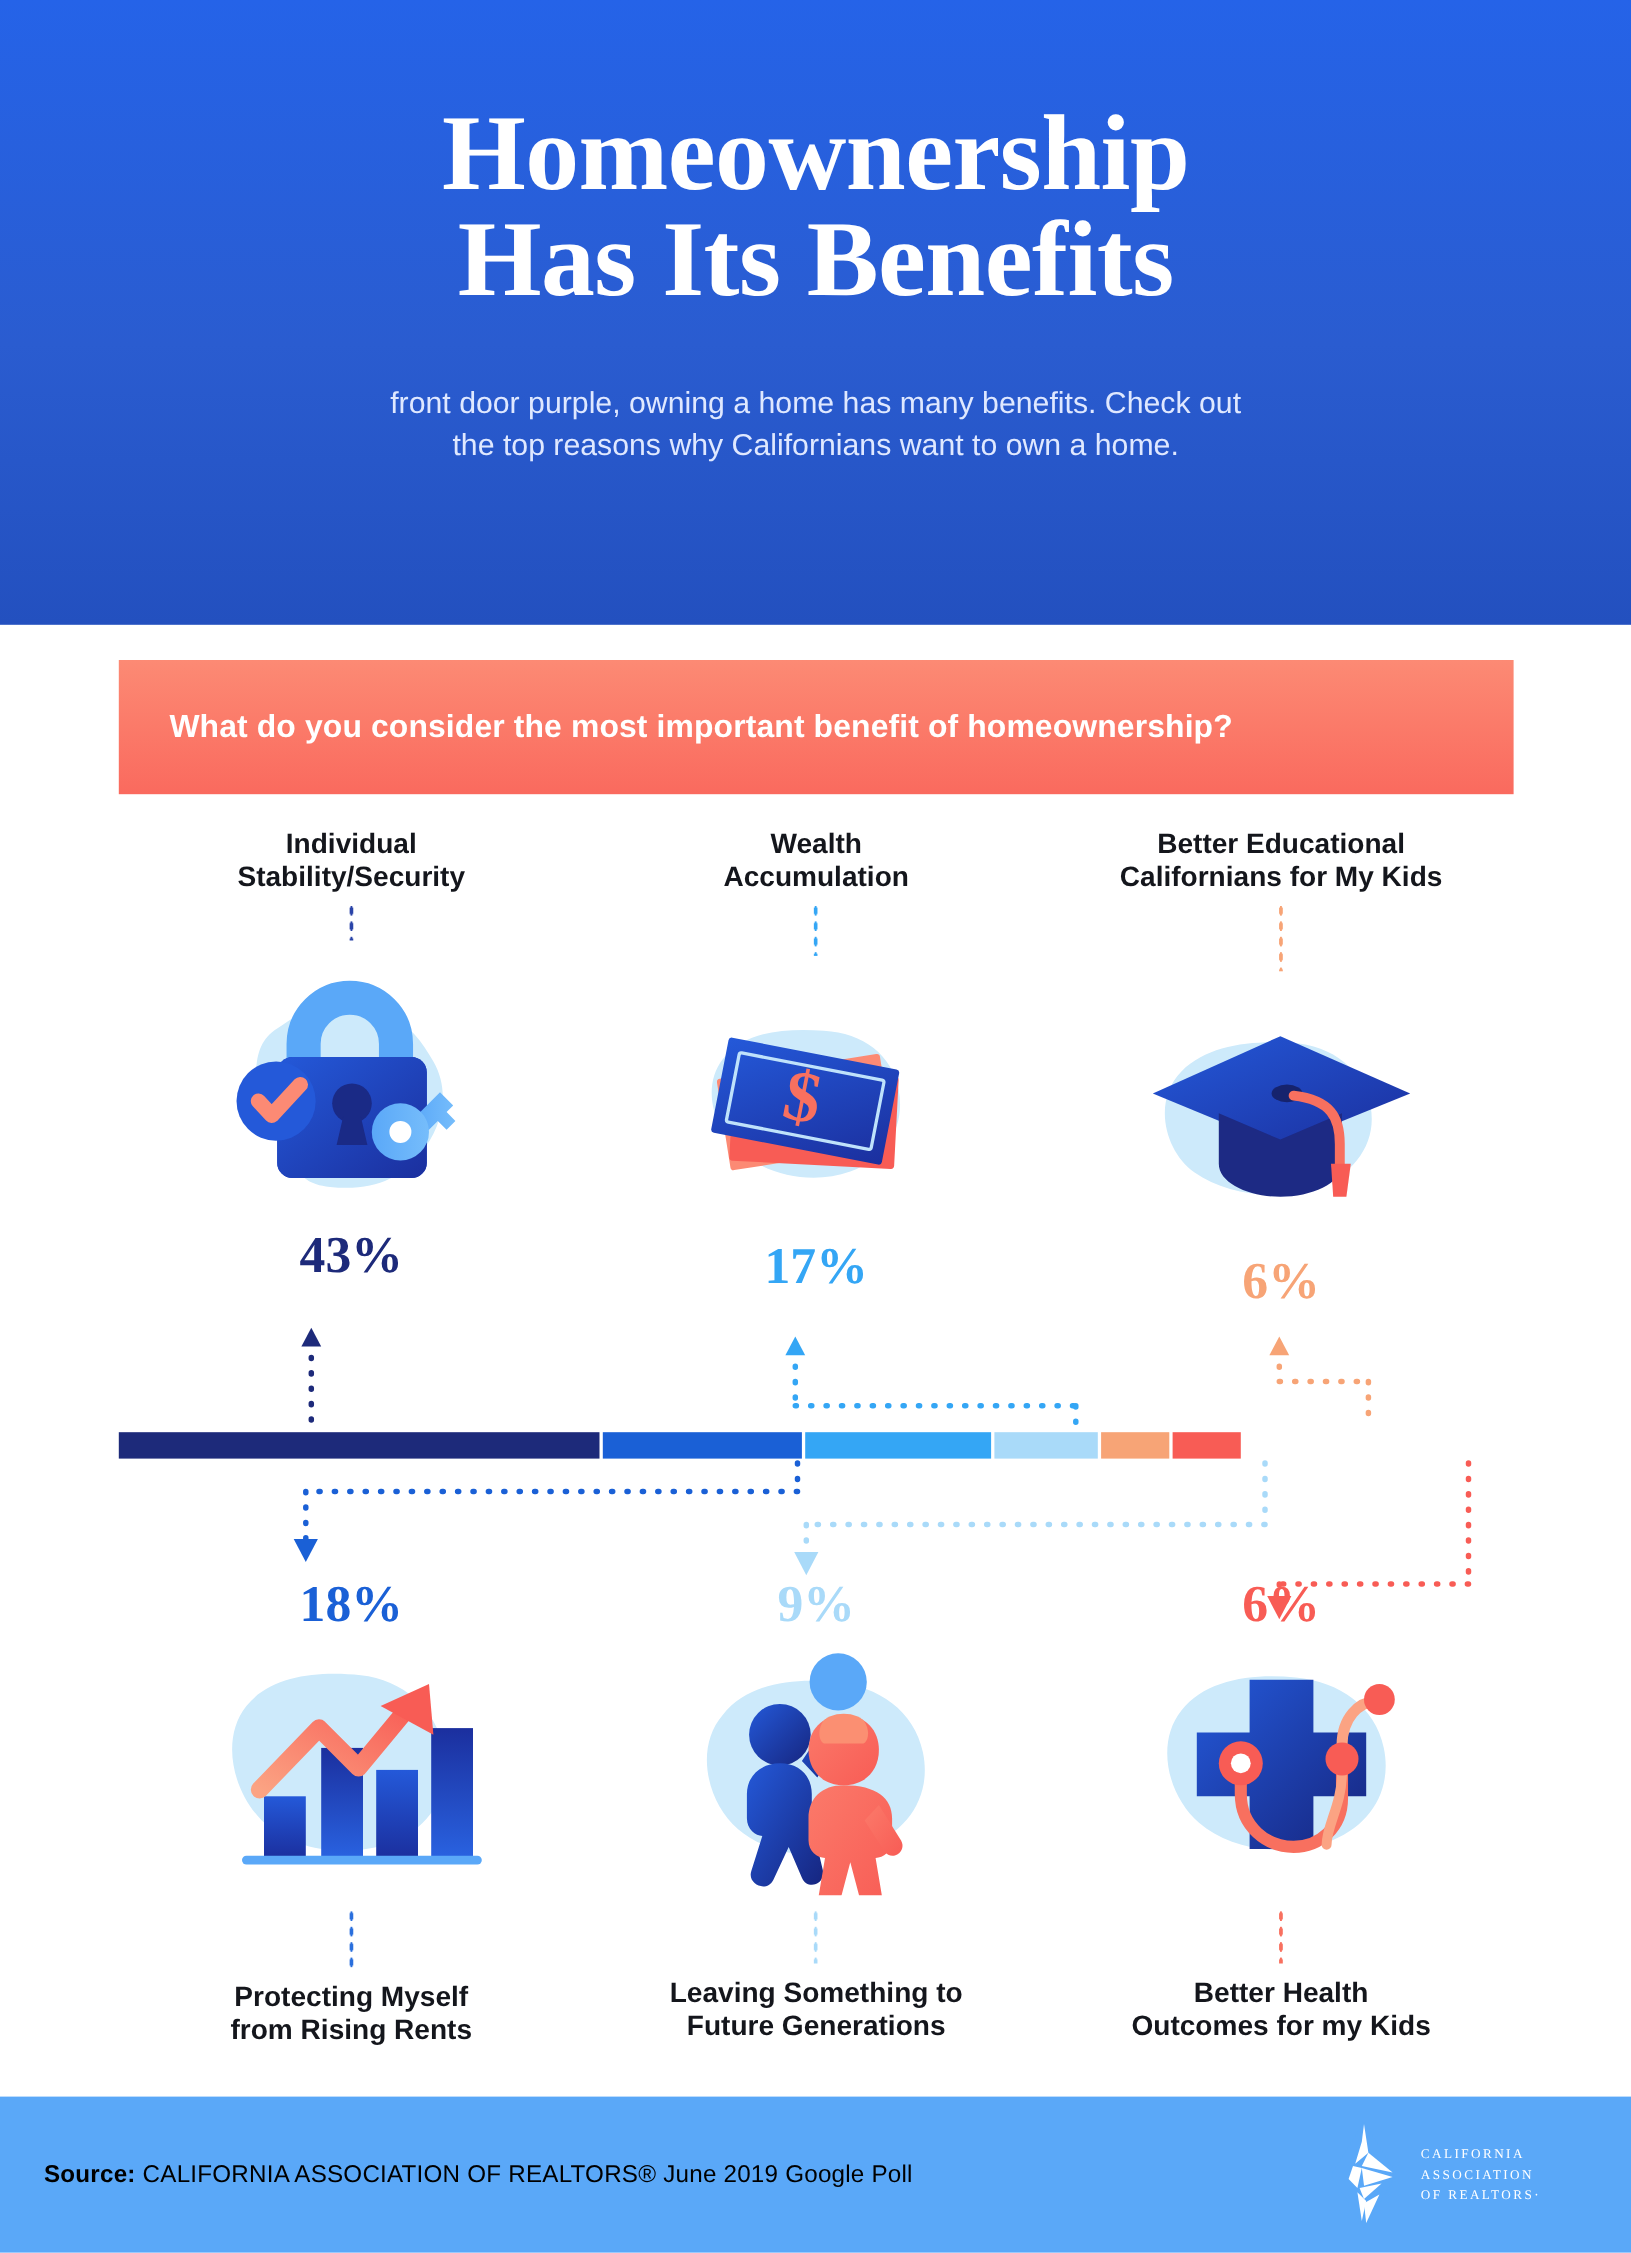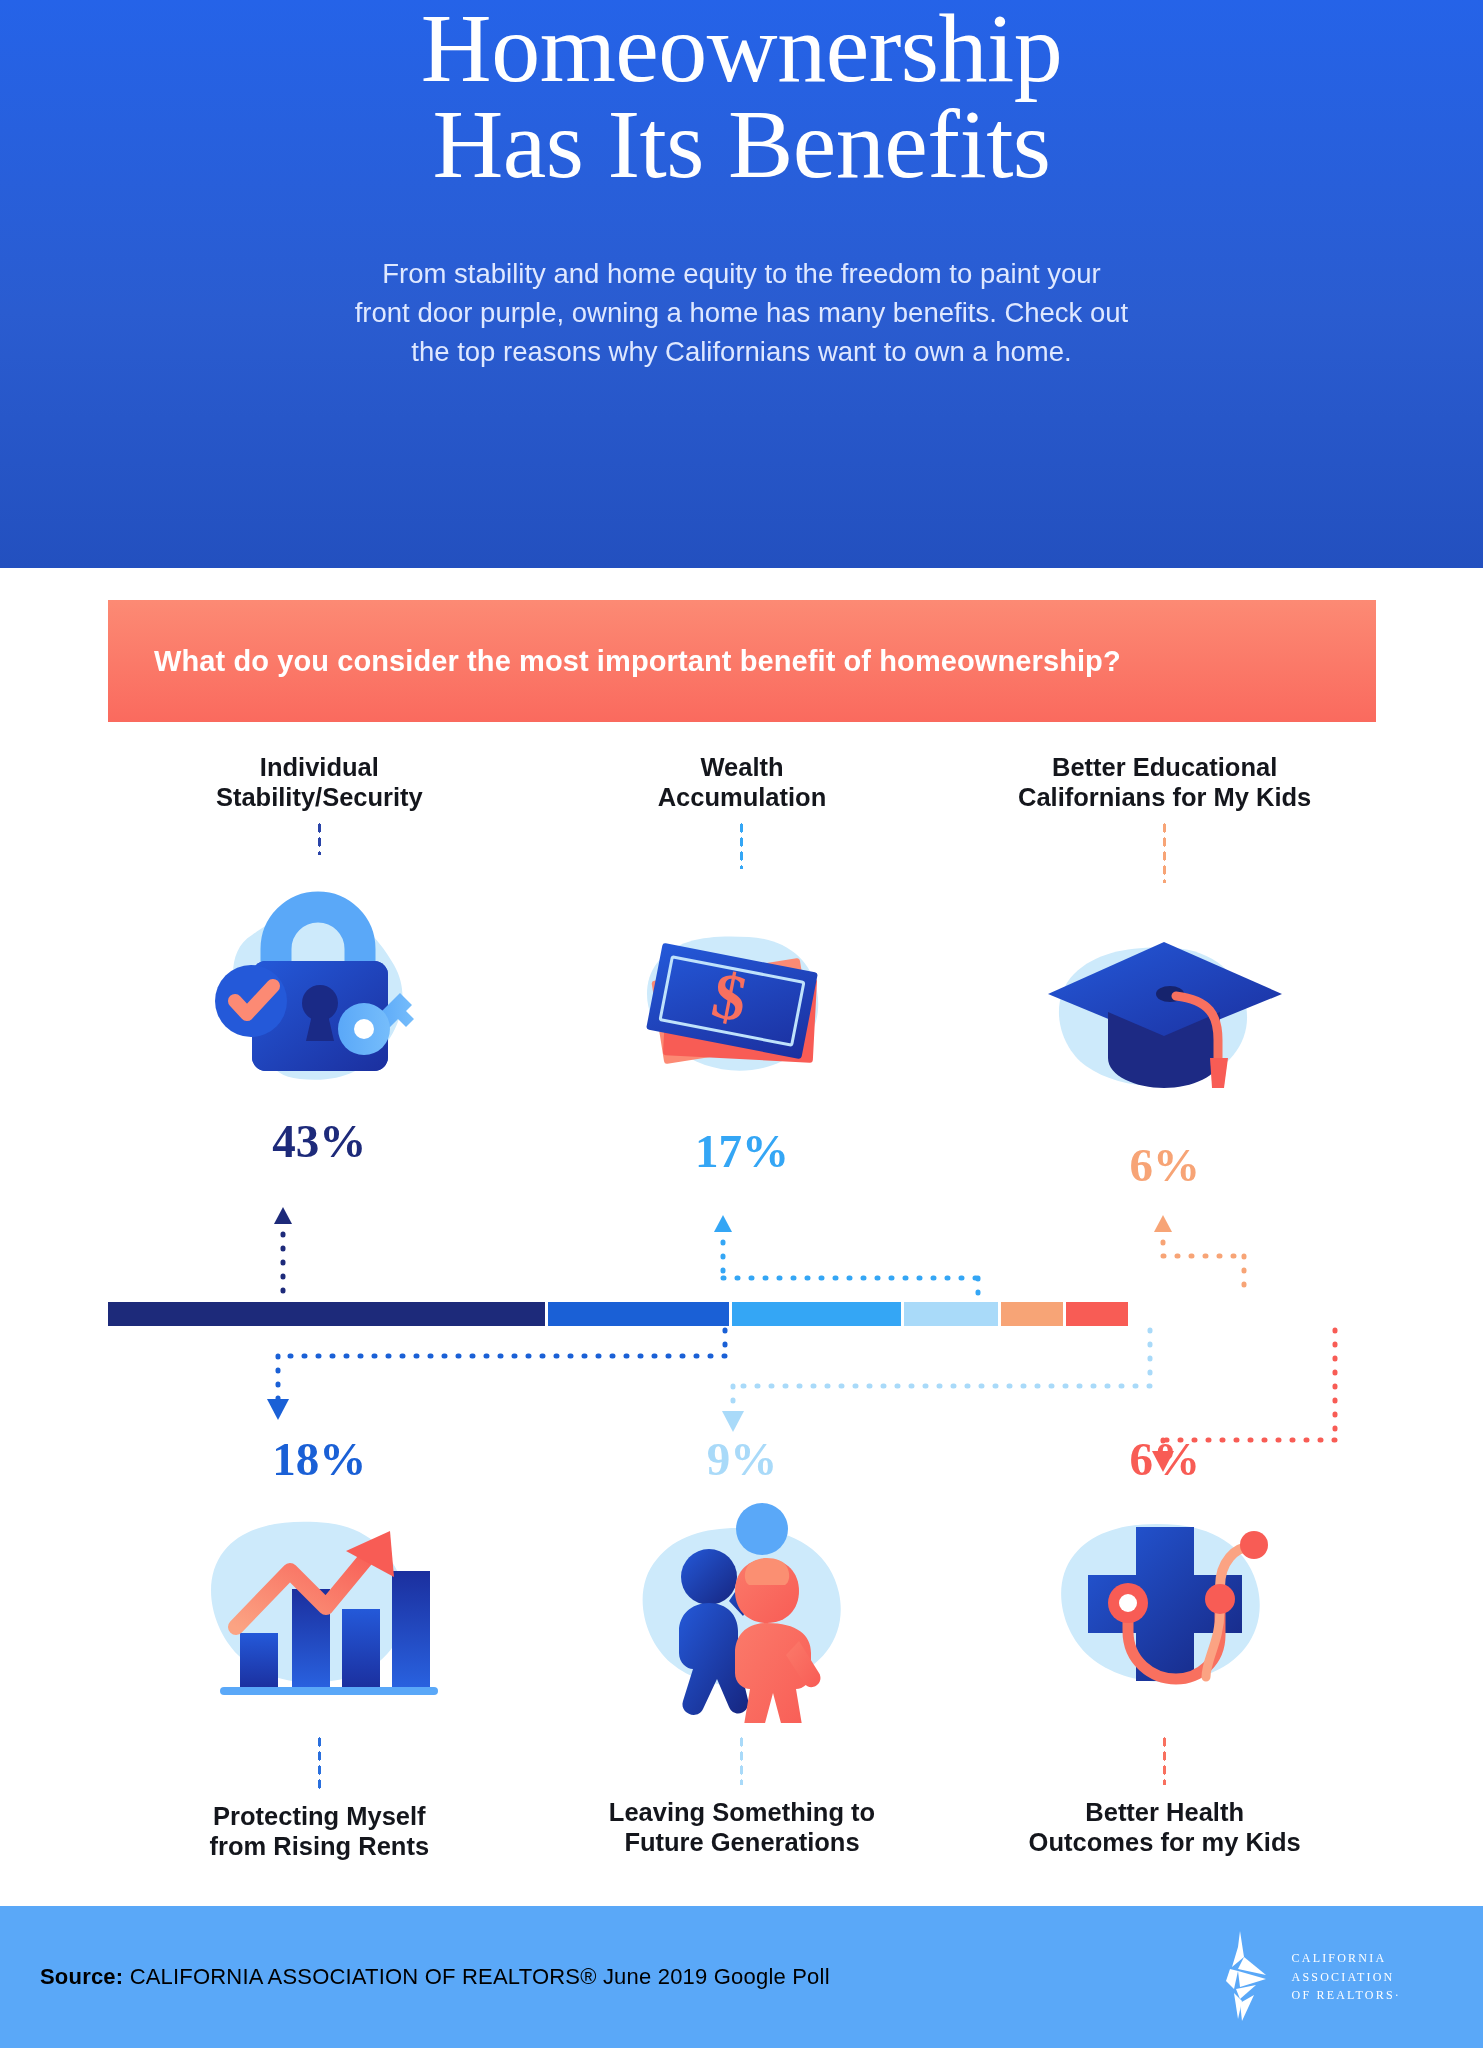--- a/index.html
+++ b/index.html
@@ -12,25 +12,26 @@
   }
 
   
   .header {
     position:absolute; left:0; top:0; width:1483px; height:568px;
     background:linear-gradient(180deg,#2563e8 0%,#2a5cd0 55%,#2350bf 100%);
     text-align:center;
   }
   .hero-title {
     font-family:"Liberation Serif", serif;
-    font-weight:400;
+    font-weight:700;
     font-size:98px;
     line-height:0.98;
     color:#ffffff;
     letter-spacing:-0.5px;
+    padding-top:92px;
   }
   .hero-title .l2 { display:block; }
   .hero-sub {
     margin-top:62px;
     font-size:27.5px;
     line-height:1.42;
     color:#dfe8ff;
     font-weight:400;
   }
   .hero-sub span { display:block; }
@@ -112,21 +113,20 @@
 </style>
 </head>
 <body>
 
 <div class="header">
   <div class="hero-title">
     <span class="l1">Homeownership</span>
     <span class="l2">Has Its Benefits</span>
   </div>
   <div class="hero-sub">
-    <span>From stability and home equity to the freedom to paint your</span>
     <span>front door purple, owning a home has many benefits. Check out</span>
     <span>the top reasons why Californians want to own a home.</span>
   </div>
 </div>
 
 <div class="question-bar">
   <div class="question-text">What do you consider the most important benefit of homeownership?</div>
 </div>
 
 <div class="cols-top">

